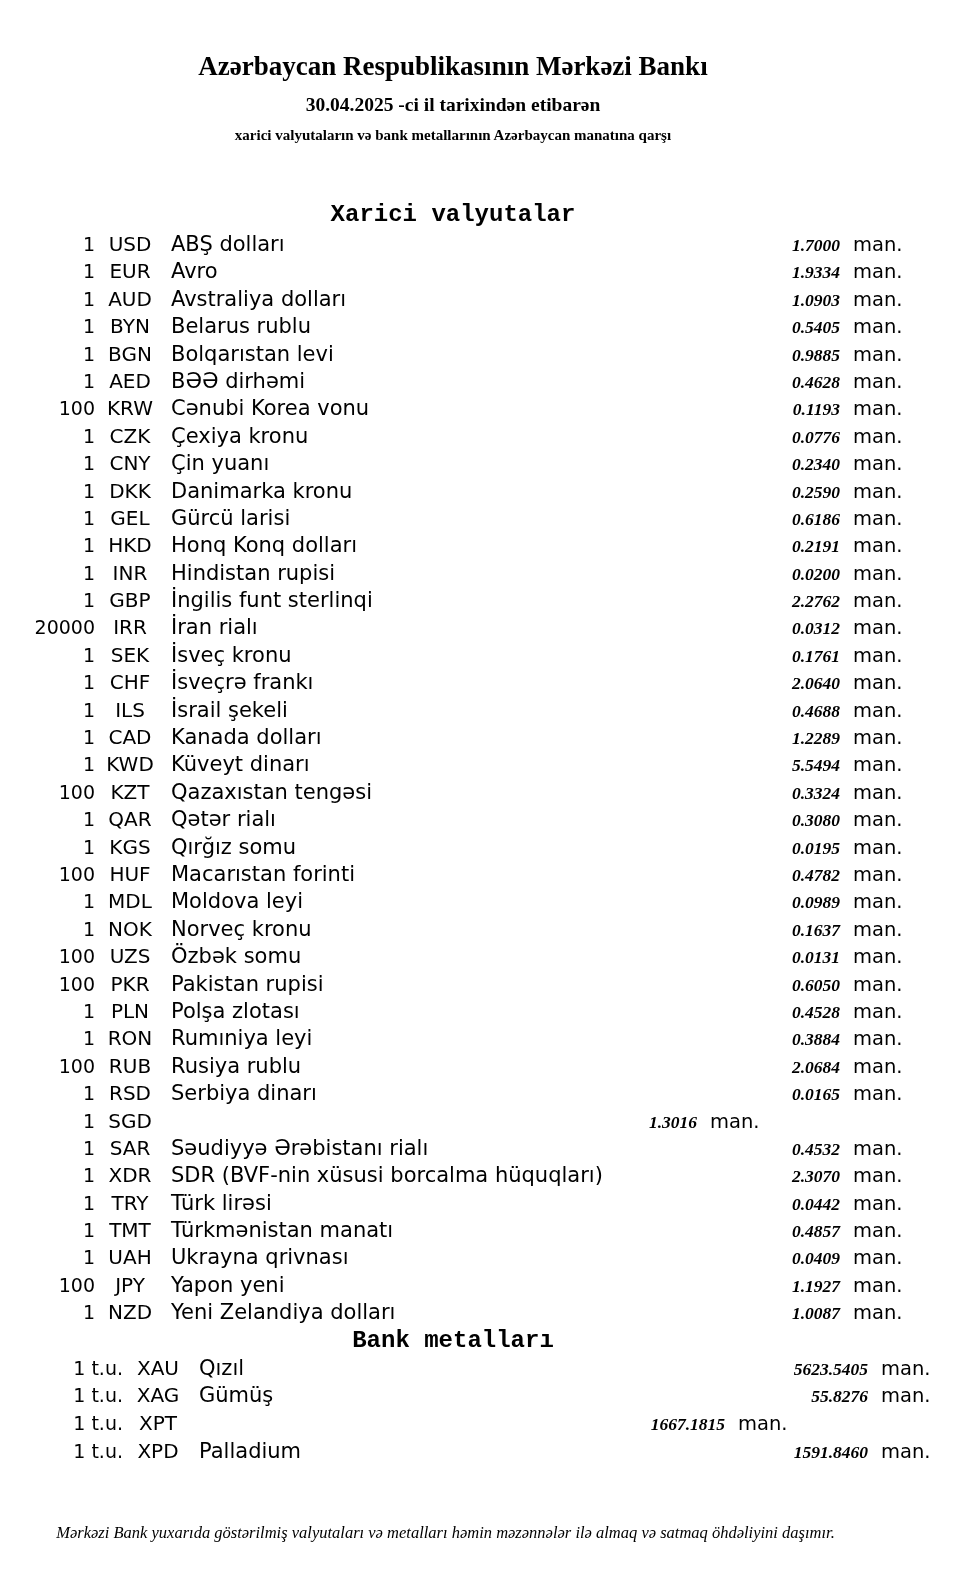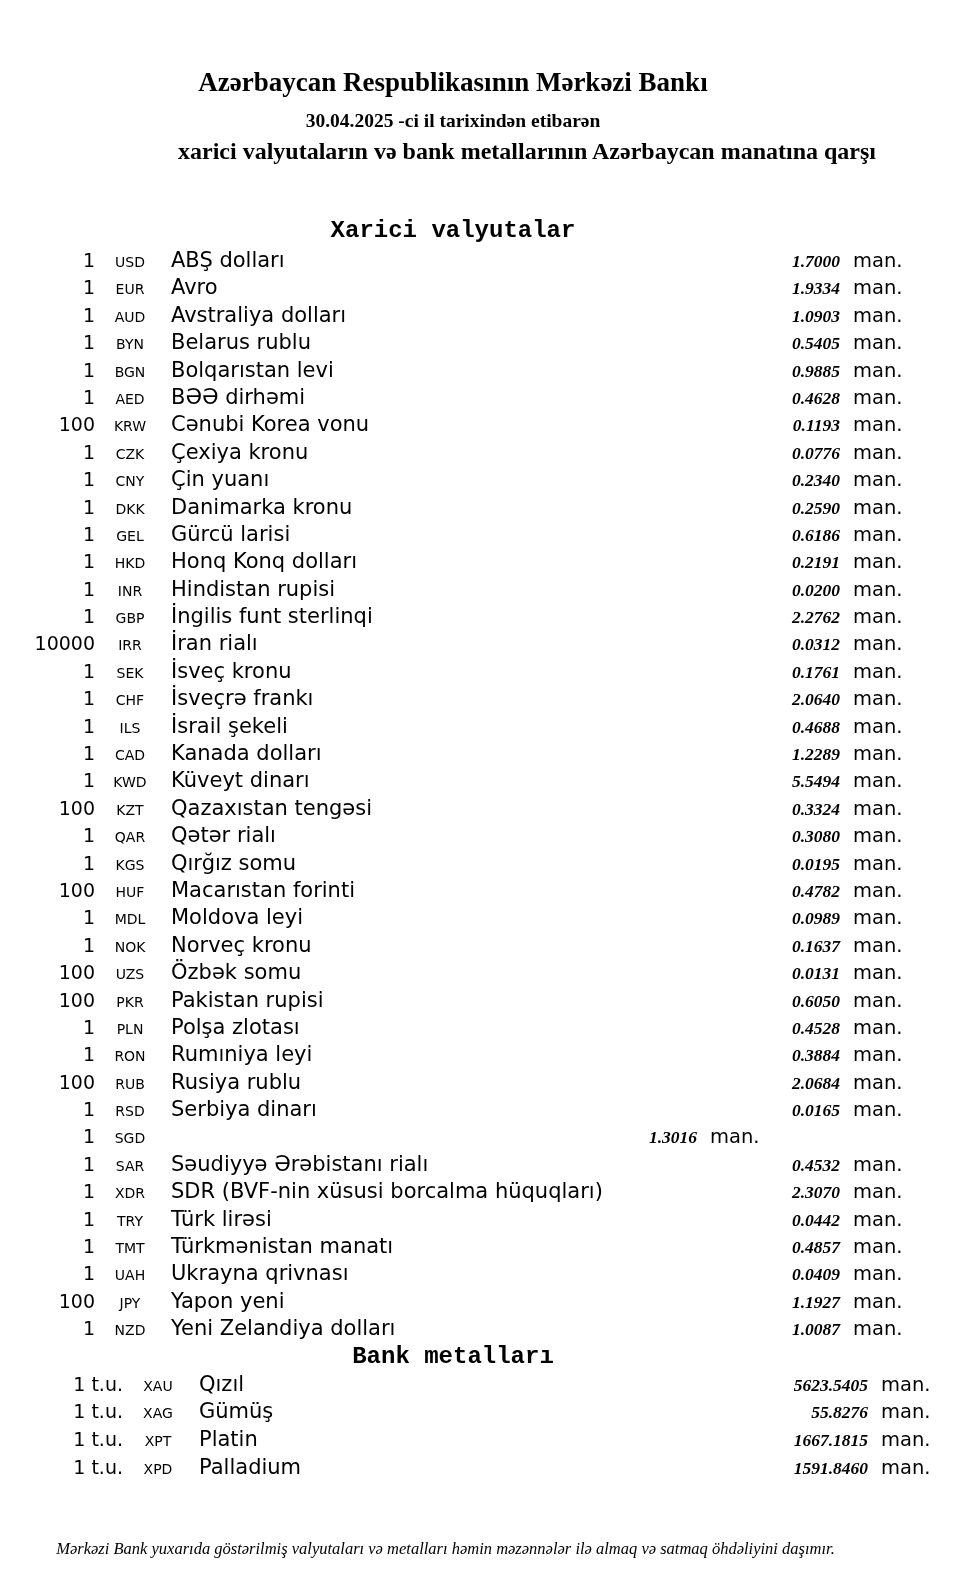--- a/index.html
+++ b/index.html
@@ -11,21 +11,21 @@
   body {
     width: 976px;
     height: 1590px;
     overflow: hidden;
     font-family: "DejaVu Sans", sans-serif;
   }
   .page {
     width: 876px;
     height: 1590px;
     box-sizing: border-box;
-    padding-top: 64px;
+    padding-top: 48px;
   }
   .header {
     margin-left: 30px;
     text-align: center;
   }
   .title {
     font-family: "Liberation Serif", serif;
     font-weight: 700;
     font-size: 27px;
     line-height: 36px;
@@ -34,23 +34,22 @@
   .date-line {
     font-family: "Liberation Serif", serif;
     font-weight: 700;
     font-size: 19.5px;
     line-height: 30px;
     margin-top: 6px;
   }
   .subtitle {
     font-family: "Liberation Serif", serif;
     font-weight: 700;
-    font-size: 24px;
+    font-size: 15px;
     line-height: 30px;
-    text-align: right;
   }
   .section-heading {
     font-family: Liberation Mono, monospace;
     font-weight: 700;
     font-size: 24px;
     line-height: 26px;
     text-align: center;
     margin: 0 0 0 30px;
   }
   .heading-currencies { margin-top: 52px; }
@@ -67,21 +66,21 @@
     height: 27.4px;
   }
   .rows-metals .row { height: 27.8px; }
   .qty {
     text-align: right;
     font-size: 19px;
     white-space: nowrap;
   }
   .code {
     text-align: center;
-    font-size: 14px;
+    font-size: 20px;
     white-space: nowrap;
   }
   .name {
     padding-left: 6px;
     font-size: 21px;
     white-space: nowrap;
   }
   .rate {
     text-align: right;
     font-family: Liberation Serif, serif;
@@ -225,21 +224,21 @@
 
   <div class="row">
     <span class="qty">1</span>
     <span class="code">GBP</span>
     <span class="name">İngilis funt sterlinqi</span>
     <span class="rate">2.2762</span>
     <span class="unit">man.</span>
   </div>
 
   <div class="row">
-    <span class="qty">10000</span>
+    <span class="qty">20000</span>
     <span class="code">IRR</span>
     <span class="name">İran rialı</span>
     <span class="rate">0.0312</span>
     <span class="unit">man.</span>
   </div>
 
   <div class="row">
     <span class="qty">1</span>
     <span class="code">SEK</span>
     <span class="name">İsveç kronu</span>
@@ -455,21 +454,20 @@
     <span class="qty">1 t.u.</span>
     <span class="code">XAG</span>
     <span class="name">Gümüş</span>
     <span class="rate">55.8276</span>
     <span class="unit">man.</span>
   </div>
 
   <div class="row">
     <span class="qty">1 t.u.</span>
     <span class="code">XPT</span>
-    <span class="name">Platin</span>
     <span class="rate">1667.1815</span>
     <span class="unit">man.</span>
   </div>
 
   <div class="row">
     <span class="qty">1 t.u.</span>
     <span class="code">XPD</span>
     <span class="name">Palladium</span>
     <span class="rate">1591.8460</span>
     <span class="unit">man.</span>

